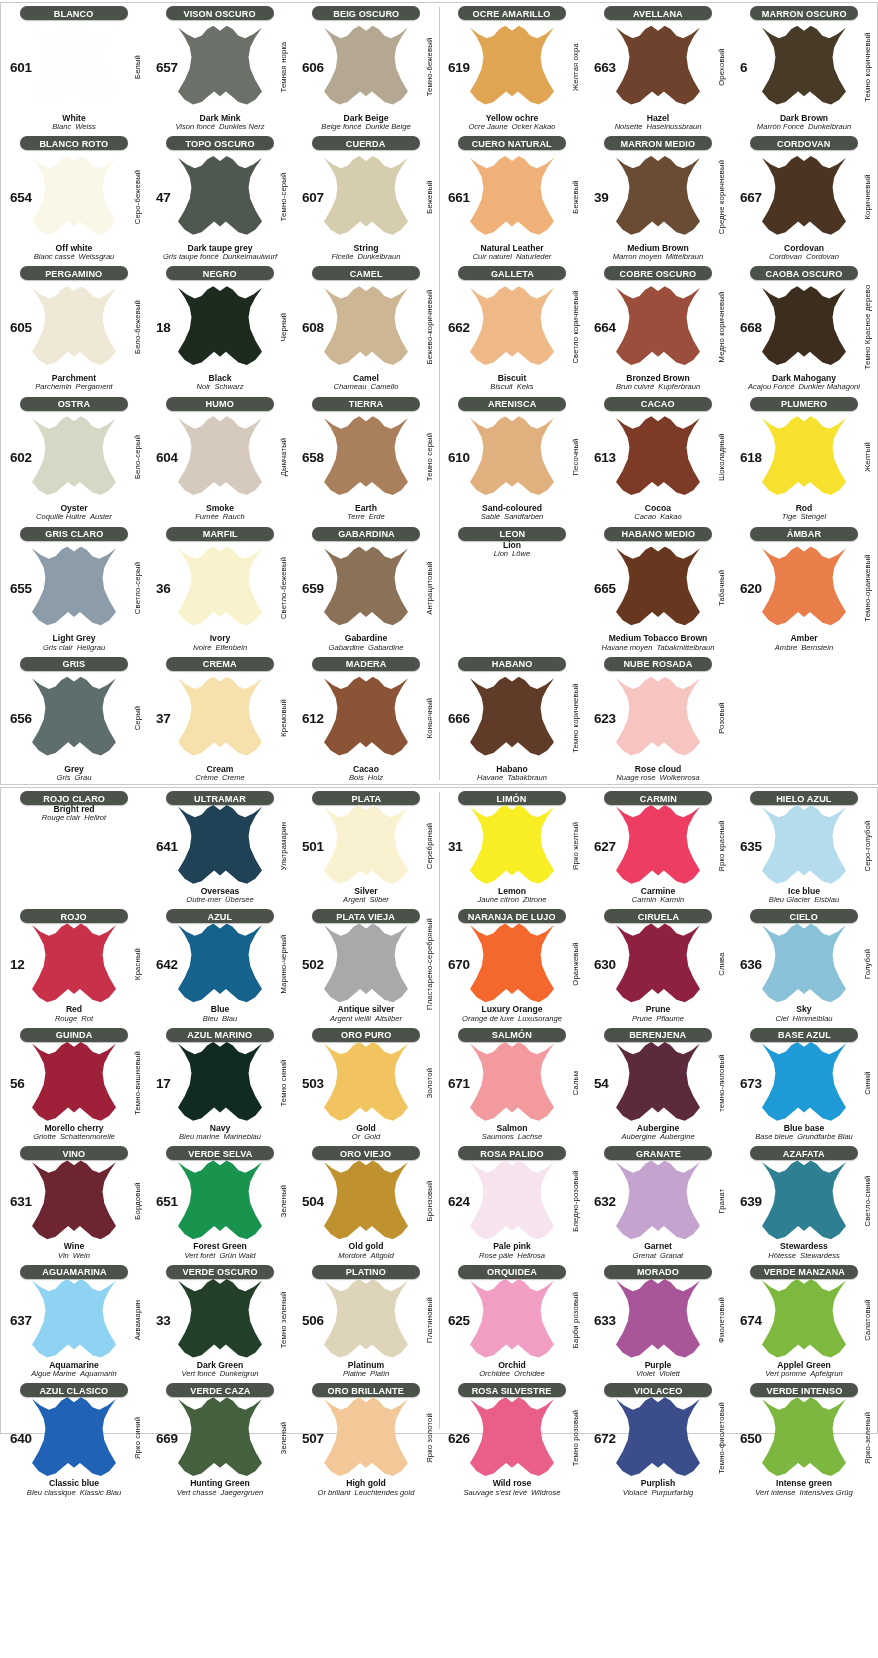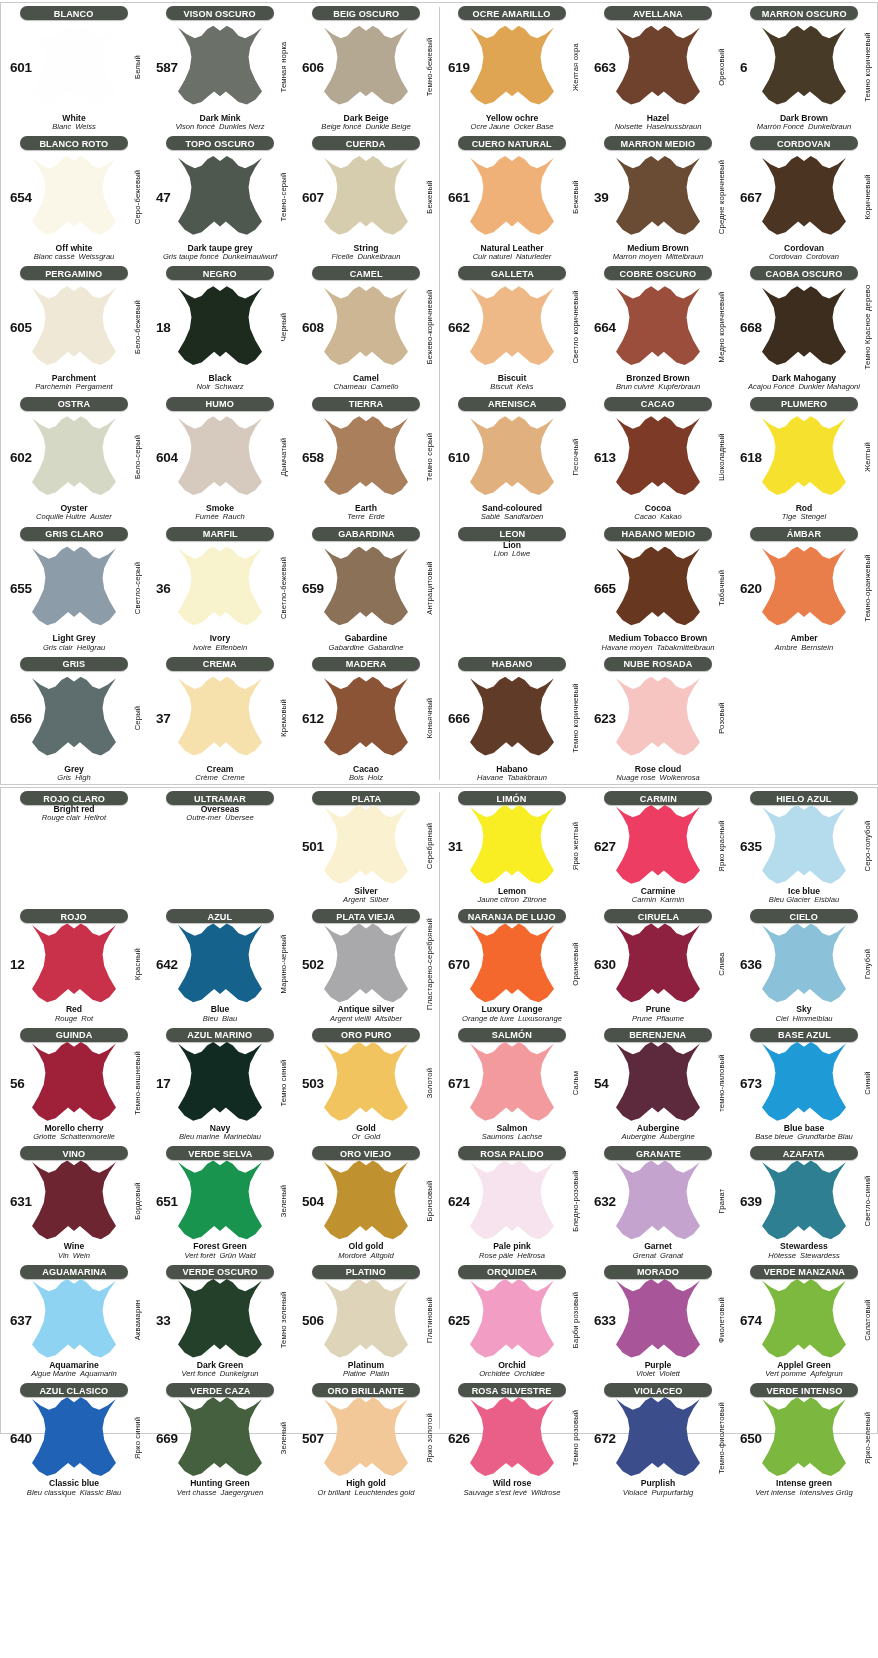--- a/index.html
+++ b/index.html
@@ -163,21 +163,21 @@
           <div class="caption">
             <div class="cap-en">White</div>
             <div class="cap-frde"><span>Blanc</span><span class="sep"></span><span>Weiss</span></div>
           </div>
         </div>
         <div class="swatch-cell">
           <div class="plate">
             <span>VISON OSCURO</span>
           </div>
           <div class="hide-wrap">
-            <div class="code">587</div>
+            <div class="code">657</div>
             <div class="hide" style="background: rgb(107, 112, 105);"></div>
             <div class="ru">Темная норка</div>
           </div>
           <div class="caption">
             <div class="cap-en">Dark Mink</div>
             <div class="cap-frde"><span>Vison foncé</span><span class="sep"></span><span>Dunkles Nerz</span></div>
           </div>
         </div>
         <div class="swatch-cell">
           <div class="plate">
@@ -197,21 +197,21 @@
           <div class="plate">
             <span>OCRE AMARILLO</span>
           </div>
           <div class="hide-wrap">
             <div class="code">619</div>
             <div class="hide" style="background: rgb(224, 165, 82);"></div>
             <div class="ru">Желтая охра</div>
           </div>
           <div class="caption">
             <div class="cap-en">Yellow ochre</div>
-            <div class="cap-frde"><span>Ocre Jaune</span><span class="sep"></span><span>Ocker Base</span></div>
+            <div class="cap-frde"><span>Ocre Jaune</span><span class="sep"></span><span>Ocker Kakao</span></div>
           </div>
         </div>
         <div class="swatch-cell">
           <div class="plate">
             <span>AVELLANA</span>
           </div>
           <div class="hide-wrap">
             <div class="code">663</div>
             <div class="hide" style="background: rgb(110, 66, 44);"></div>
             <div class="ru">Ореховый</div>
@@ -570,21 +570,21 @@
           <div class="plate">
             <span>GRIS</span>
           </div>
           <div class="hide-wrap">
             <div class="code">656</div>
             <div class="hide" style="background: rgb(94, 110, 110);"></div>
             <div class="ru">Серый</div>
           </div>
           <div class="caption">
             <div class="cap-en">Grey</div>
-            <div class="cap-frde"><span>Gris</span><span class="sep"></span><span>High</span></div>
+            <div class="cap-frde"><span>Gris</span><span class="sep"></span><span>Grau</span></div>
           </div>
         </div>
         <div class="swatch-cell">
           <div class="plate">
             <span>CREMA</span>
           </div>
           <div class="hide-wrap">
             <div class="code">37</div>
             <div class="hide" style="background: rgb(246, 224, 171);"></div>
             <div class="ru">Кремовый</div>
@@ -648,20 +648,25 @@
           </div>
           <div class="caption">
             <div class="cap-en">Bright red</div>
             <div class="cap-frde"><span>Rouge clair</span><span class="sep"></span><span>Hellrot</span></div>
           </div>
         </div>
         <div class="swatch-cell">
           <div class="plate">
             <span>ULTRAMAR</span>
           </div>
+          <div class="hide-wrap">
+            <div class="code">641</div>
+            <div class="hide" style="background: rgb(31, 66, 86);"></div>
+            <div class="ru">Ультрамарин</div>
+          </div>
           <div class="caption">
             <div class="cap-en">Overseas</div>
             <div class="cap-frde"><span>Outre-mer</span><span class="sep"></span><span>Übersee</span></div>
           </div>
         </div>
         <div class="swatch-cell">
           <div class="plate">
             <span>PLATA</span>
           </div>
           <div class="hide-wrap">

